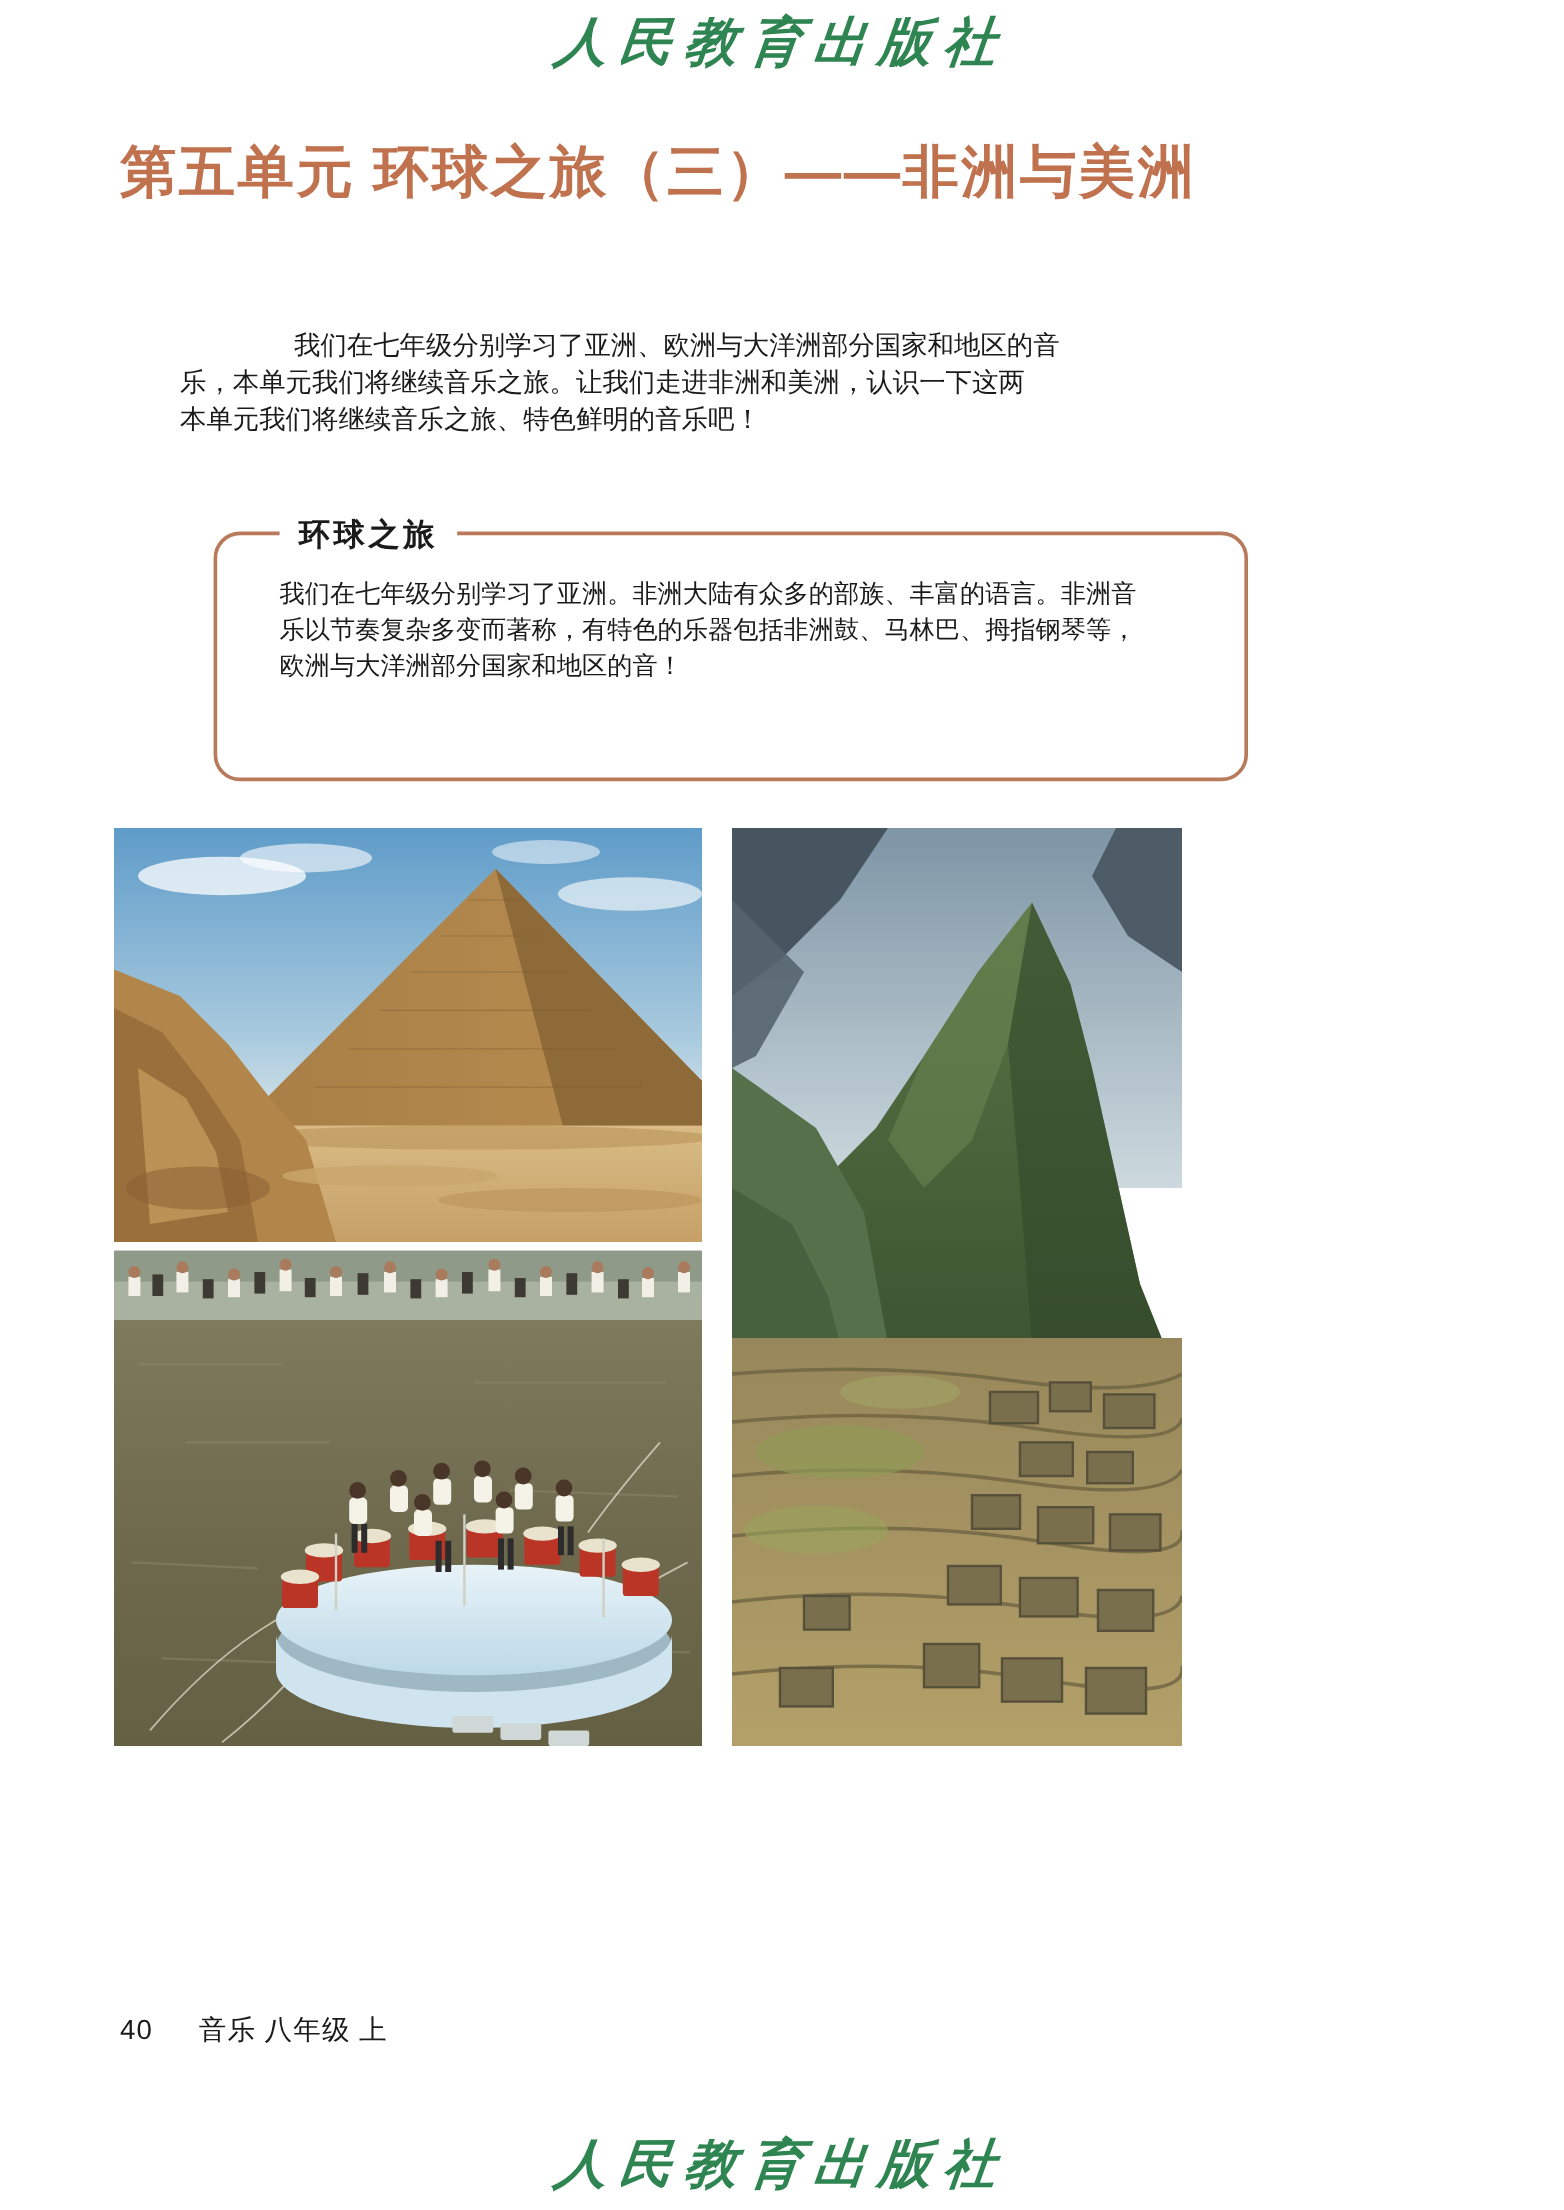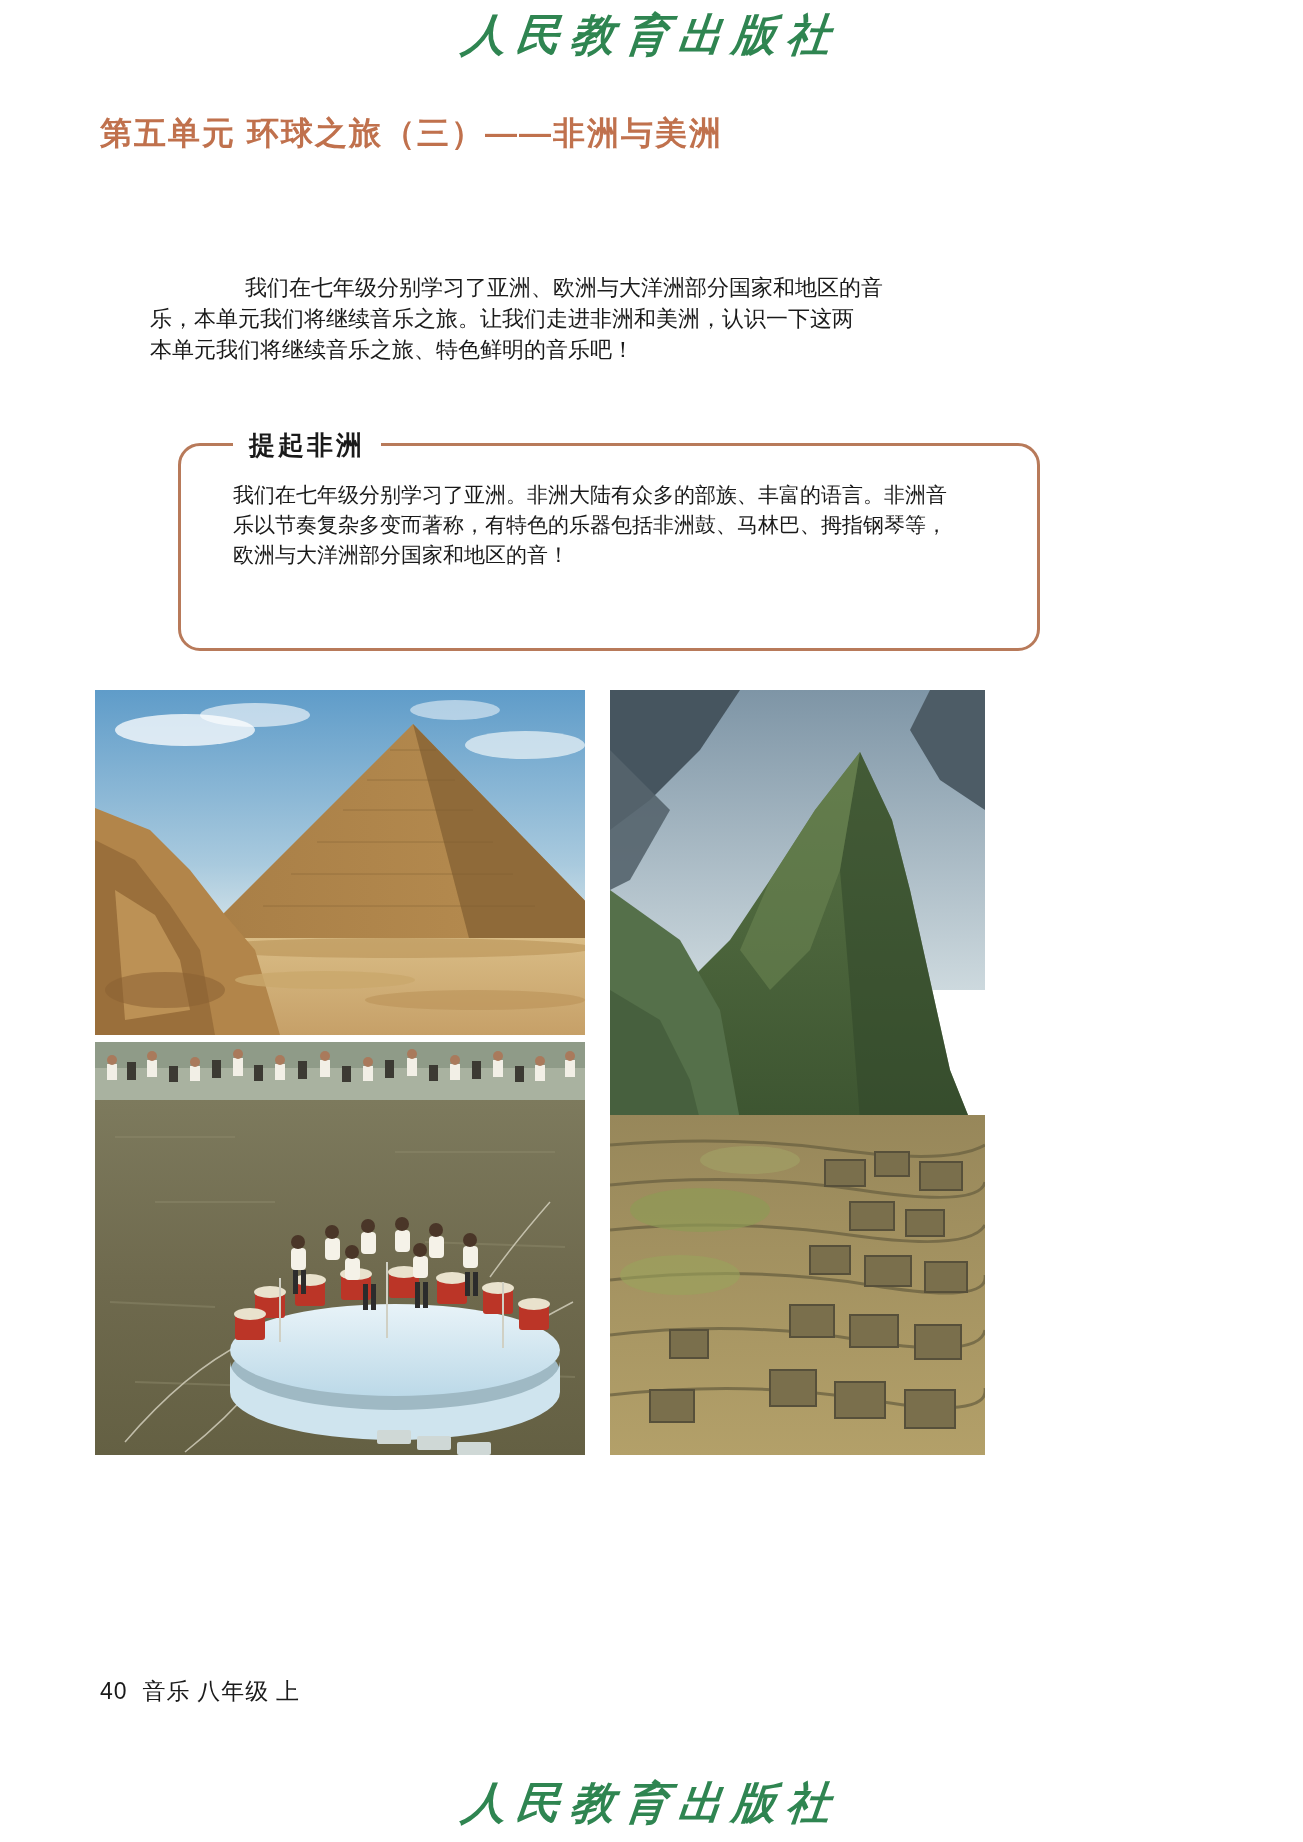--- a/index.html
+++ b/index.html
@@ -31,21 +31,21 @@
   .logo.bottom { top: 1774px; }
 
   
   .unit-title {
     position: absolute;
     left: 100px;
     top: 112px;
     width: 1100px;
     font-family: "Liberation Sans", "DejaVu Sans", sans-serif;
     font-weight: bold;
-    font-size: 32px;
+    font-size: 47px;
     letter-spacing: 2px;
     color: #c0714d;
     white-space: nowrap;
   }
 
   
   .intro {
     position: absolute;
     left: 150px;
     top: 272px;
@@ -96,39 +96,39 @@
 
   
   .footer {
     position: absolute;
     left: 100px;
     top: 1676px;
     font-size: 23px;
     color: #1a1a1a;
     letter-spacing: 1px;
   }
-  .footer .pagenum { font-family: "Liberation Sans", "DejaVu Sans", sans-serif; margin-right: 15px; }
+  .footer .pagenum { font-family: "Liberation Sans", "DejaVu Sans", sans-serif; margin-right: 38px; }
 </style>
 </head>
 <body>
 
 <div class="page">
 
   <div class="logo top">人民教育出版社</div>
 
   <h1 class="unit-title">第五单元  环球之旅（三）——非洲与美洲</h1>
 
   <div class="intro">
     <div class="line indent">我们在七年级分别学习了亚洲、欧洲与大洋洲部分国家和地区的音</div>
     <div class="line">乐，本单元我们将继续音乐之旅。让我们走进非洲和美洲，认识一下这两</div>
     <div class="line">本单元我们将继续音乐之旅、特色鲜明的音乐吧！</div>
   </div>
 
   <div class="tip-box">
-    <div class="tip-box-title">提起非洲</div>
+    <div class="tip-box-title">环球之旅</div>
     <div class="tip-box-body">
       <div class="line">我们在七年级分别学习了亚洲。非洲大陆有众多的部族、丰富的语言。非洲音</div>
       <div class="line">乐以节奏复杂多变而著称，有特色的乐器包括非洲鼓、马林巴、拇指钢琴等，</div>
       <div class="line">欧洲与大洋洲部分国家和地区的音！</div>
     </div>
   </div>
 
   <svg class="photo photo-pyramid" viewBox="0 0 490 345" preserveAspectRatio="none">
     <defs>
       <linearGradient id="py-sky" x1="0" y1="0" x2="0" y2="1">

